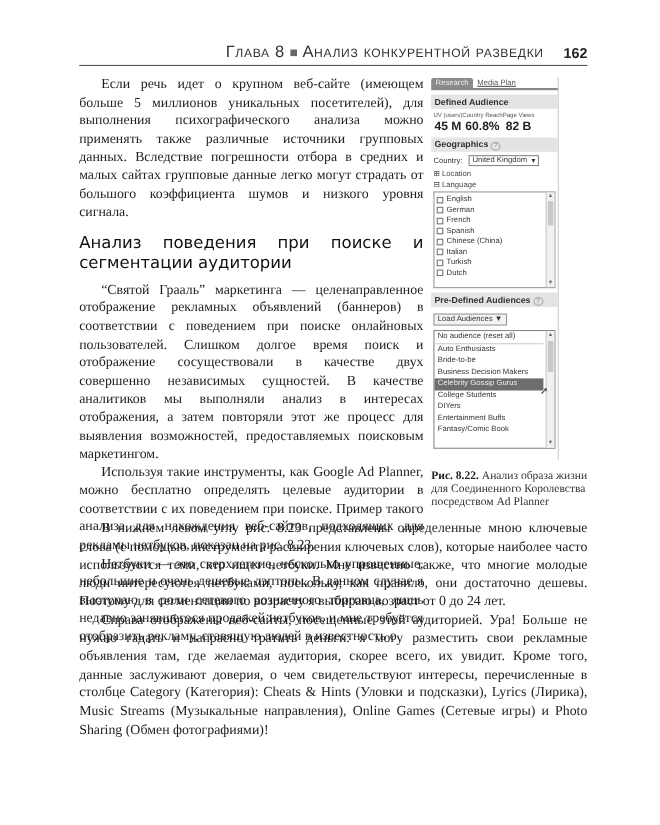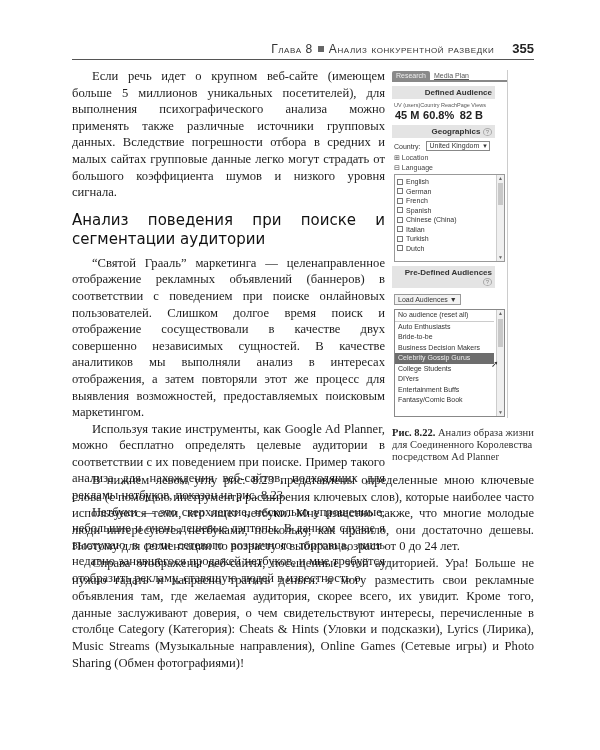--- a/index.html
+++ b/index.html
@@ -5,21 +5,21 @@
   * { box-sizing: border-box; margin: 0; padding: 0; }
   html, body { width: 600px; height: 750px; background: #ffffff; overflow: hidden; }
   body { position: relative; font-family: "Liberation Serif", serif; color: #1e1e1e; }
 
   .running-head {
     position: absolute; left: 72px; top: 40px; width: 462px; height: 20px;
     border-bottom: 1px solid #555;
     display: flex; justify-content: flex-end; align-items: flex-end; padding-bottom: 3px;
   }
   .rh-text {
-    font-family: "Liberation Sans", sans-serif; font-size: 12px; letter-spacing: 0.6px;
+    font-family: "Liberation Sans", sans-serif; font-size: 15px; letter-spacing: 0.6px;
     color: #333; font-variant: small-caps; margin-right: 18px; text-transform: none;
   }
   .rh-text .sq { display: inline-block; width: 6px; height: 6px; background: #666; margin: 0 5px; vertical-align: 1px; }
   .page-num { font-family: "Liberation Sans", sans-serif; font-weight: bold; font-size: 13px; color: #222; }
 
   .col { position: absolute; left: 72px; width: 313px; font-size: 12.6px; line-height: 16.6px; text-align: justify; }
   .full { position: absolute; left: 72px; width: 462px; font-size: 12.6px; line-height: 16.6px; text-align: justify; }
   p.ind { text-indent: 20px; }
 
   h2.section {
@@ -29,21 +29,21 @@
 
   
   .fig {
     position: absolute; left: 392px; top: 70px; width: 116px; height: 348px;
     font-family: "Liberation Sans", sans-serif; font-size: 7px; color: #333;
     border-right: 1px solid #ccc;
   }
   .tabs { display: flex; align-items: flex-end; height: 12px; border-bottom: 2px solid #888; }
   .tab-active { background: #8a8a8a; color: #eee; padding: 1px 4px; font-size: 7px; border-radius: 2px 2px 0 0; }
   .tab { color: #555; padding: 1px 4px; font-size: 7px; text-decoration: underline; }
-  .panel-h { background: #e4e4e4; font-weight: bold; font-size: 8px; color: #333; padding: 2px 3px; margin: 4px 12px 3px 0; text-align: right; }
+  .panel-h { background: #e4e4e4; font-weight: bold; font-size: 8px; color: #333; padding: 2px 3px; margin: 4px 0 3px 0; }
   .stats { display: flex; padding: 0 2px; }
   .stat { text-align: center; }
   .stat .lbl { font-size: 5.5px; color: #555; }
   .stat .val { font-size: 11px; font-weight: bold; color: #222; margin-top: 1px; }
   .row { display: flex; align-items: center; margin: 3px 2px; }
   .select { border: 1px solid #888; font-size: 7px; padding: 0 2px; margin-left: 6px; background: #fff; display: flex; gap: 4px; }
   .expand { margin: 2px 2px; font-size: 7px; color: #444; }
   .lang-box { border: 1px solid #999; margin: 2px 2px; height: 88px; position: relative; padding: 2px 10px 0 2px; }
   .lang-item { display: flex; align-items: center; height: 9.5px; font-size: 7px; }
   .cb { width: 6px; height: 6px; border: 1px solid #777; margin-right: 3px; background: #fff; }
@@ -61,21 +61,21 @@
     position: absolute; left: 392px; top: 427px; width: 150px;
     font-family: Liberation Serif, serif; font-size: 10.5px; line-height: 12.2px; color: #333;
   }
   .caption b { font-weight: bold; color: #222; }
 </style>
 </head>
 <body>
 
 <div class="running-head">
   <span class="rh-text"><span>Глава 8</span><span class="sq"></span><span>Анализ конкурентной разведки</span></span>
-  <span class="page-num">355</span>
+  <span class="page-num">162</span>
 </div>
 
 <div class="col" style="top:68px;">
   <p class="ind">Если речь идет о крупном веб-сайте (имеющем больше 5 миллионов уникальных посетителей), для выполнения психографического анализа можно применять также различные источники групповых данных. Вследствие погрешности отбора в средних и малых сайтах групповые данные легко могут страдать от большого коэффициента шумов и низкого уровня сигнала.</p>
   <h2 class="section">Анализ поведения при поиске и сегментации аудитории</h2>
   <p class="ind">“Святой Грааль” маркетинга — целенаправленное отображение рекламных объявлений (баннеров) в соответствии с поведением при поиске онлайновых пользователей. Слишком долгое время поиск и отображение сосуществовали в качестве двух совершенно независимых сущностей. В качестве аналитиков мы выполняли анализ в интересах отображения, а затем повторяли этот же процесс для выявления возможностей, предоставляемых поисковым маркетингом.</p>
   <p class="ind">Используя такие инструменты, как Google Ad Planner, можно бесплатно определять целевые аудитории в соответствии с их поведением при поиске. Пример такого анализа для нахождения веб-сайтов, подходящих для рекламы нетбуков, показан на рис. 8.23.</p>
   <p class="ind">Нетбуки — это сверхлегкие, несколько упрощенные, небольшие и очень дешевые лэптопы. В данном случае я выступаю в роли сетевого розничного торговца, лишь недавно занявшегося продажей нетбуков, и мне требуется отобразить рекламу, ставящую людей в известность о</p>
 </div>
 

